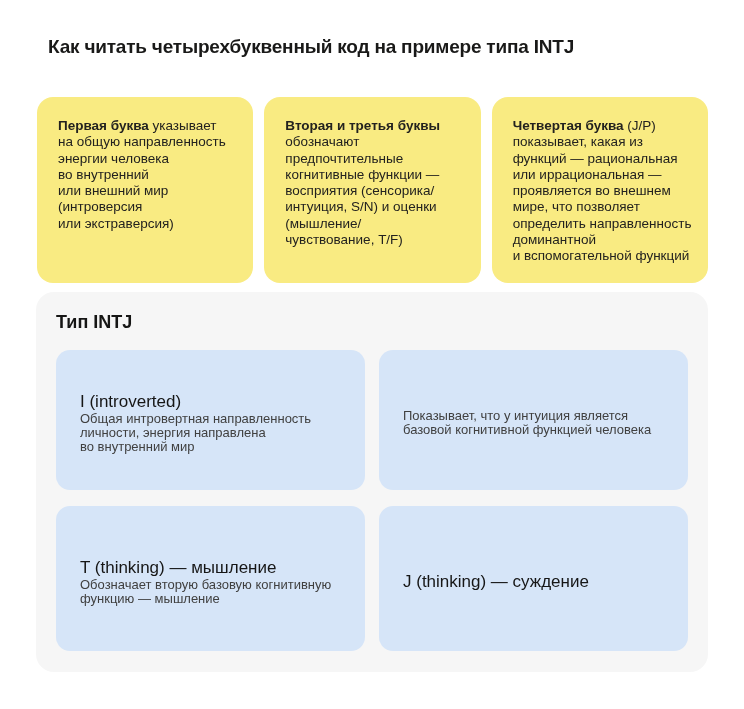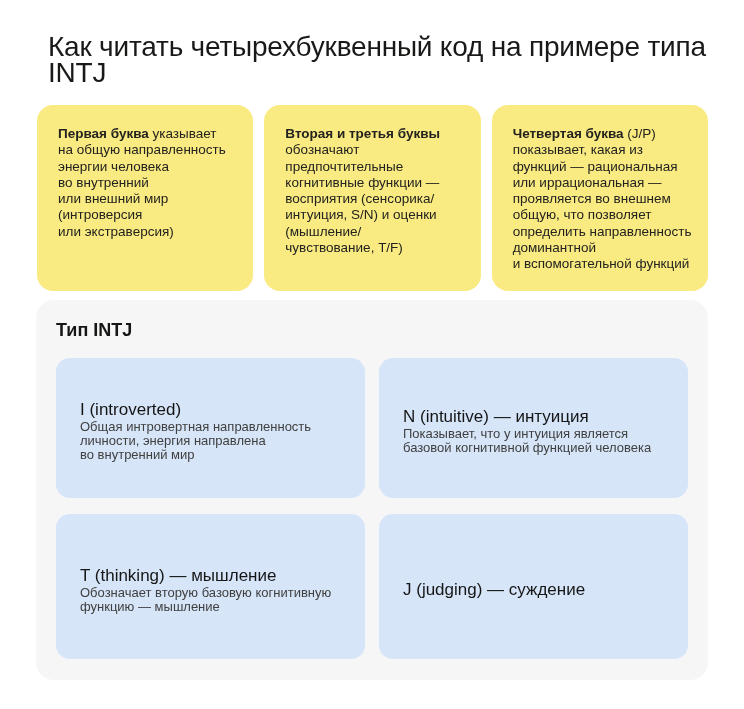--- a/index.html
+++ b/index.html
@@ -12,26 +12,26 @@
   *{box-sizing:border-box;}
   html,body{margin:0;padding:0;}
   body{
     width:744px;height:709px;overflow:hidden;
     background:var(--background);
     font-family:"Liberation Sans",sans-serif;
     color:var(--text-dark);
   }
   .page-title{
     margin:34px 36px 0 48px;
-    font-size:28px;line-height:26px;font-weight:400;
+    font-size:19px;line-height:26px;font-weight:700;
     letter-spacing:-0.2px;color:#191918;
   }
   .legend-row{
     display:flex;gap:11px;
-    margin:19px 36px 0 37px;
+    margin:37px 36px 0 37px;
   }
   .legend-card{
     flex:1 1 0;height:186px;
     background:var(--card-yellow);
     border-radius:16px;
     padding:21px 14px 0 21px;
   }
   .legend-text{
     margin:0;
     font-size:13.5px;line-height:16.3px;
@@ -97,50 +97,49 @@
 интуиция, S/N) и оценки
 (мышление/
 чувствование, T/F)</span></p>
     </article>
     <article class="legend-card">
       <p class="legend-text"><b>Четвертая буква</b><span> (J/P)
 показывает, какая из
 функций — рациональная
 или иррациональная —
 проявляется во внешнем
-общую, что позволяет
+мире, что позволяет
 определить направленность
 доминантной
 и вспомогательной функций</span></p>
     </article>
   </section>
 
   <section class="type-panel">
     <h2 class="type-panel-heading">Тип INTJ</h2>
     <div class="type-grid">
 
       <article class="type-card">
         <h3 class="type-card-title">I (introverted)</h3>
         <p class="type-card-desc">Общая интровертная направленность
 личности, энергия направлена
 во внутренний мир</p>
       </article>
 
       <article class="type-card">
-        <h3 class="type-card-title">N (intuitive) — интуиция</h3>
         <p class="type-card-desc">Показывает, что у интуиция является
 базовой когнитивной функцией человека</p>
       </article>
 
       <article class="type-card">
         <h3 class="type-card-title">T (thinking) — мышление</h3>
         <p class="type-card-desc">Обозначает вторую базовую когнитивную
 функцию — мышление</p>
       </article>
 
       <article class="type-card">
-        <h3 class="type-card-title">J (judging) — суждение</h3>
+        <h3 class="type-card-title">J (thinking) — суждение</h3>
       </article>
 
     </div>
   </section>
 
 </main>
 
 </body></html>

